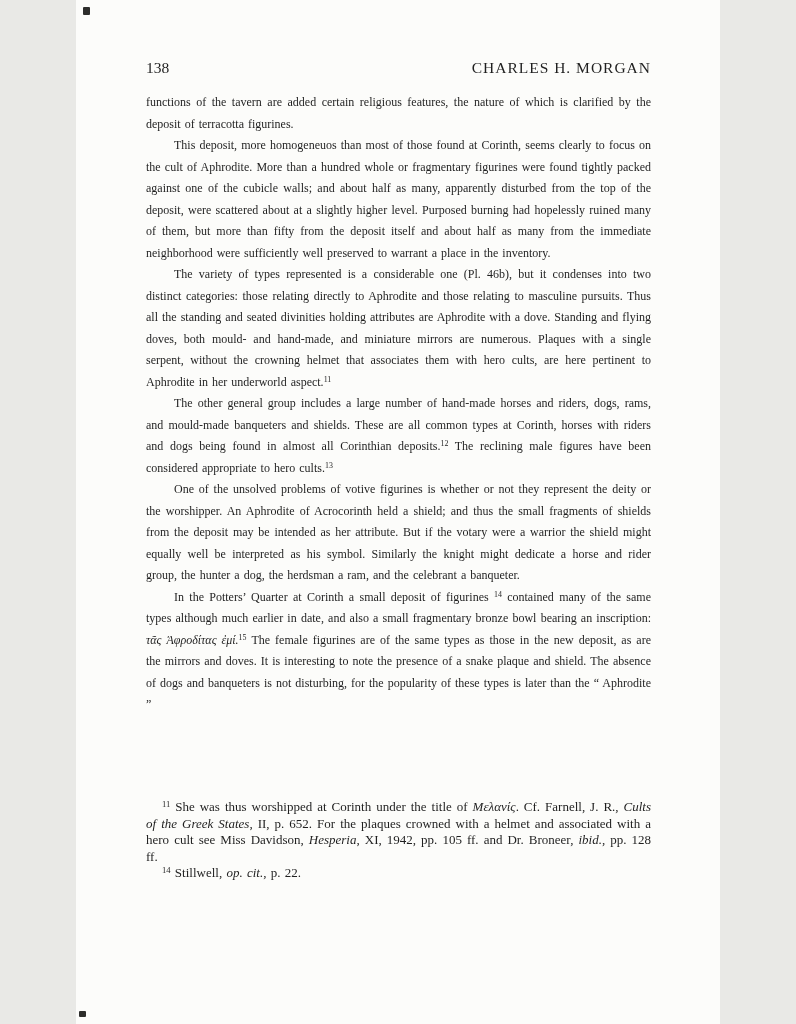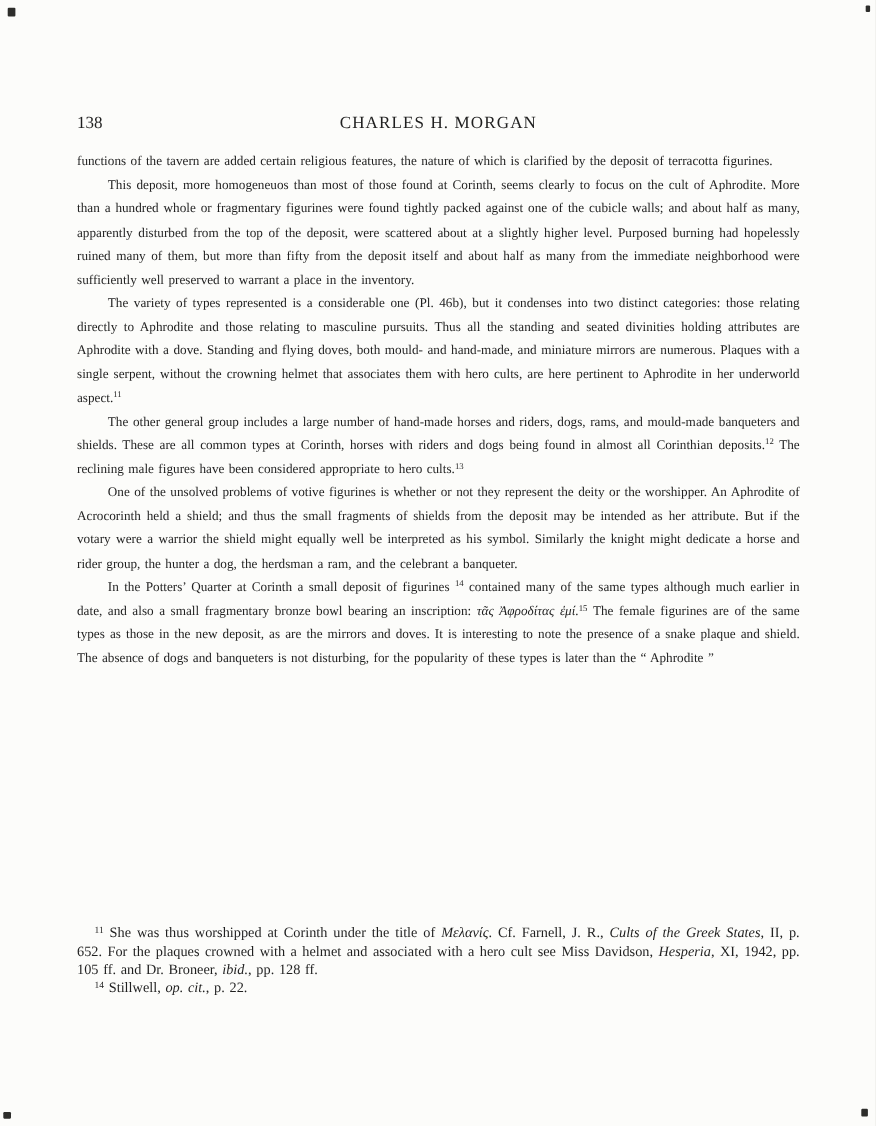--- a/index.html
+++ b/index.html
@@ -2,21 +2,21 @@
 <html><head>
 <meta charset="utf-8">
 <style>
   html, body {
     margin: 0;
     padding: 0;
     background: #e9e9e6;
   }
   .page {
     position: relative;
-    width: 796px;
+    width: 644px;
     height: 1024px;
     margin: 0 auto;
     background: #fcfcfa;
     overflow: hidden;
     font-family: "Liberation Serif", "DejaVu Serif", serif;
     color: #1f1f1f;
     box-sizing: border-box;
   }
   .content {
     position: absolute;
@@ -31,40 +31,39 @@
     font-size: 15.5px;
     line-height: 21px;
   }
   .page-number {
     position: absolute;
     left: 0;
     top: 0;
   }
   .running-head {
     display: block;
-    text-align: center;
+    text-align: right;
     letter-spacing: 1px;
-    margin-top: 44px;
   }
   .body-text p {
     margin: 0;
     font-size: 12px;
     line-height: 21.5px;
     text-align: justify;
     text-indent: 28px;
     word-spacing: 1px;
   }
   .body-text p.noindent {
     text-indent: 0;
   }
   .footnotes {
     position: absolute;
     left: 70px;
     right: 69px;
-    top: 840px;
+    top: 799px;
   }
   .footnotes p {
     margin: 0;
     font-size: 13px;
     line-height: 16.5px;
     text-align: justify;
     text-indent: 16px;
     word-spacing: 1px;
   }
   sup {

